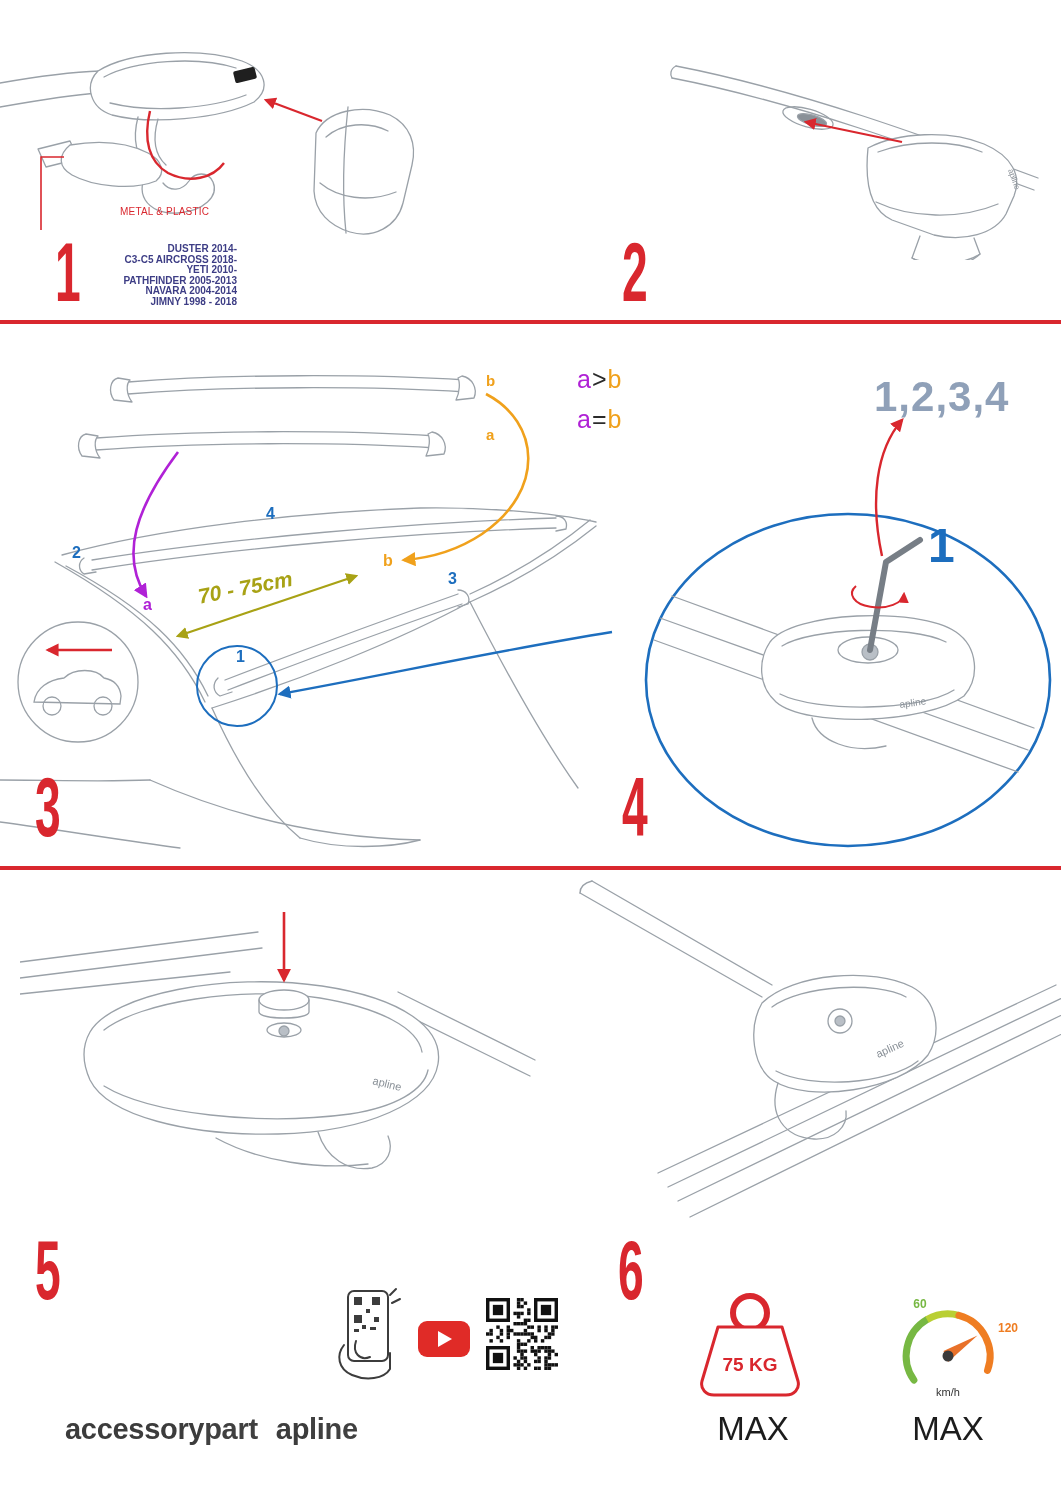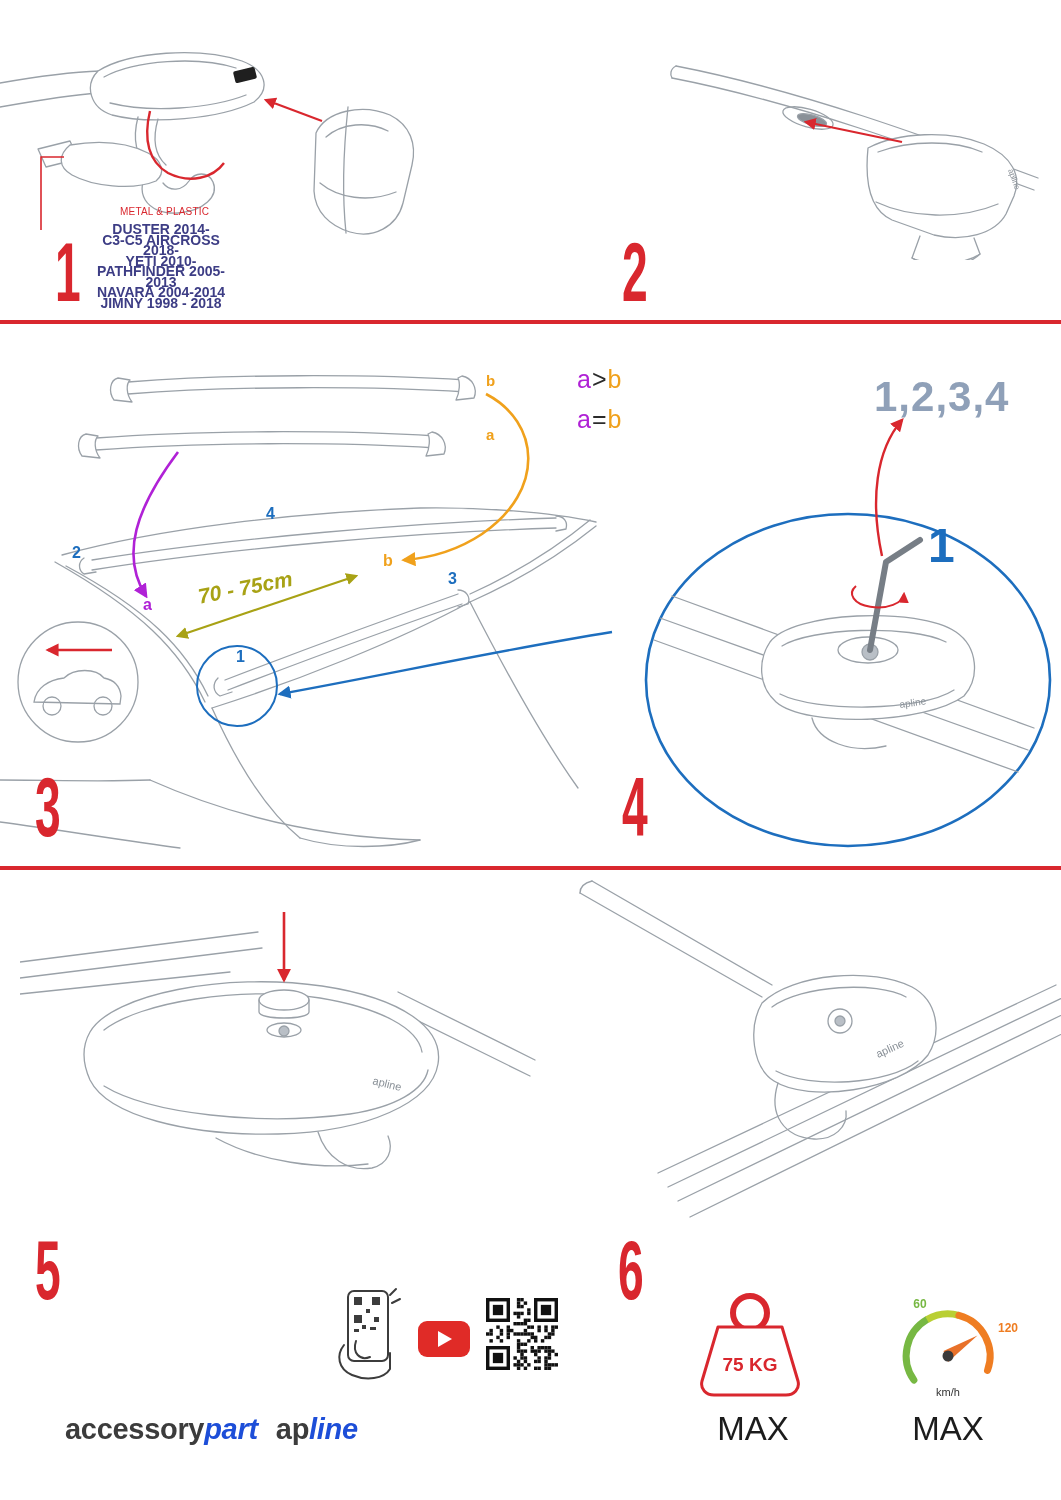--- a/index.html
+++ b/index.html
@@ -16,25 +16,25 @@
   .c-purple { color:#b021d6; }
   .c-orange { color:#f0a11c; }
   .c-dark   { color:#2b2b2b; }
   .formula { font-size:25px; font-weight:400; letter-spacing:1px; }
   .measure { color:#a8a215; font-style:italic; font-weight:700; font-size:21px;
              transform:rotate(-11deg); transform-origin:0 0; white-space:nowrap; }
   .seq { color:#8fa0b8; font-size:42px; font-weight:700; letter-spacing:1px; }
   .big-one { color:#1d6ebe; font-size:48px; font-weight:700; }
   .material { color:#d9272e; font-weight:400; font-size:10px; letter-spacing:.2px;
               width:140px; text-align:left; }
-  .models { color:#3d3d85; font-weight:700; font-size:14px; line-height:10.5px;
-            width:152px; text-align:center; }
+  .models { color:#3d3d85; font-weight:700; font-size:10px; line-height:10.5px;
+            width:152px; text-align:right;margin-top:20px; }
   .fly { color:#28286b; font-size:52px; font-weight:400; letter-spacing:9px; }
   .brandline { font-size:29px; font-weight:700; letter-spacing:-0.3px; color:#3c3c3c; white-space:nowrap; }
-  .brandline .red { color:#1d4ed8;font-style:italic; }
+  .brandline .red { color:#404040; }
   .brandline .gap { margin-left:18px; }
   .max { color:#1c1c1c; font-size:33px; font-weight:400; text-align:center; width:110px; }
   svg text { font-family:"Liberation Sans", sans-serif; }
 </style>
 </head>
 <body>
 
 <div class="page">
 
   <svg width="0" height="0" class="abs" aria-hidden="true">

